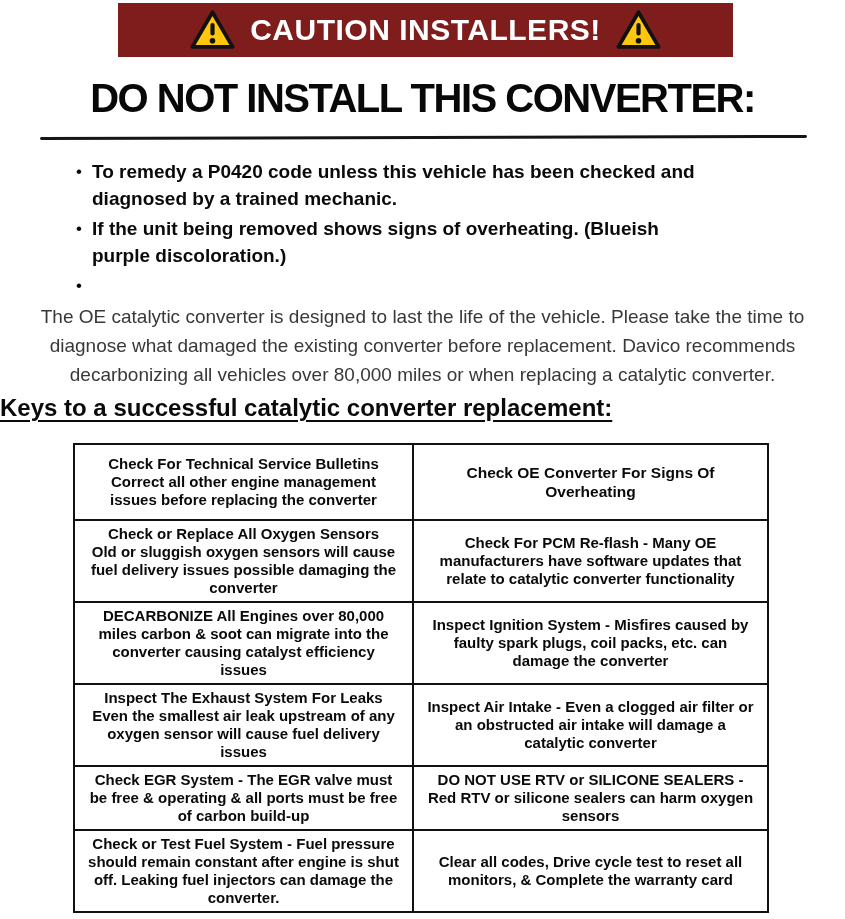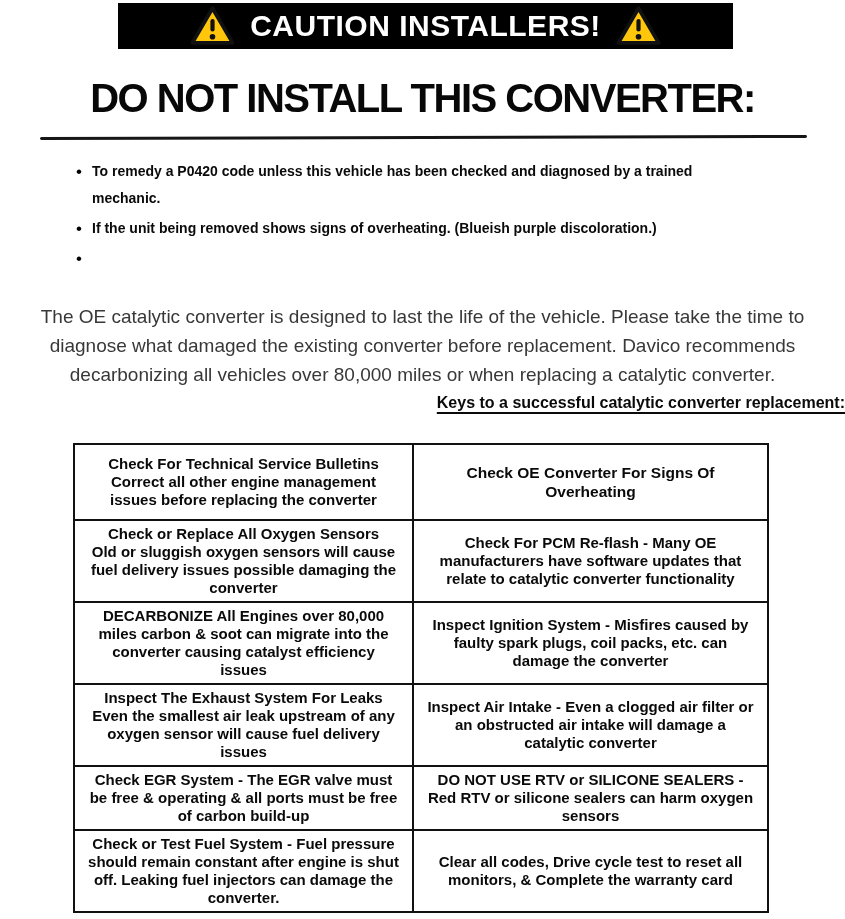--- a/index.html
+++ b/index.html
@@ -10,22 +10,22 @@
     font-family: "Liberation Sans", sans-serif;
     color: #000;
     overflow: hidden;
   }
   .page { position: relative; width: 845px; height: 919px; }
 
   
   .banner {
     position: absolute;
     left: 118px; top: 3px;
-    width: 615px; height: 46px;
-    background: #000000;
+    width: 615px; height: 54px;
+    background: #7f1d1d;
     display: flex;
     align-items: center;
     justify-content: center;
     gap: 14px;
   }
   .banner-text {
     color: #ffffff;
     font-size: 30px;
     font-weight: 800;
     letter-spacing: 0.5px;
@@ -69,21 +69,21 @@
     align-items: flex-start;
     margin-bottom: 3px;
   }
   .dot {
     font-size: 17px;
     line-height: 27px;
     width: 16px;
     flex: 0 0 16px;
   }
   .warning-text {
-    font-size: 14px;
+    font-size: 19px;
     font-weight: bold;
     line-height: 27px;
     color: #0a0a0a;
     max-width: 625px;
   }
 
   
   .paragraph {
     position: absolute;
     left: 8px; top: 302px;
@@ -93,22 +93,22 @@
     font-weight: 400;
     line-height: 29px;
     color: #383838;
   }
 
   
   .keys-heading {
     position: absolute;
     left: 0; top: 394px;
     width: 845px;
-    text-align: right;
-    font-size: 16px;
+    text-align: left;
+    font-size: 24px;
     font-weight: 800;
     color: #0a0a0a;
     text-decoration: underline;
     text-decoration-thickness: 2px;
     text-underline-offset: 4px;
   }
 
   
   .keys-table {
     position: absolute;

